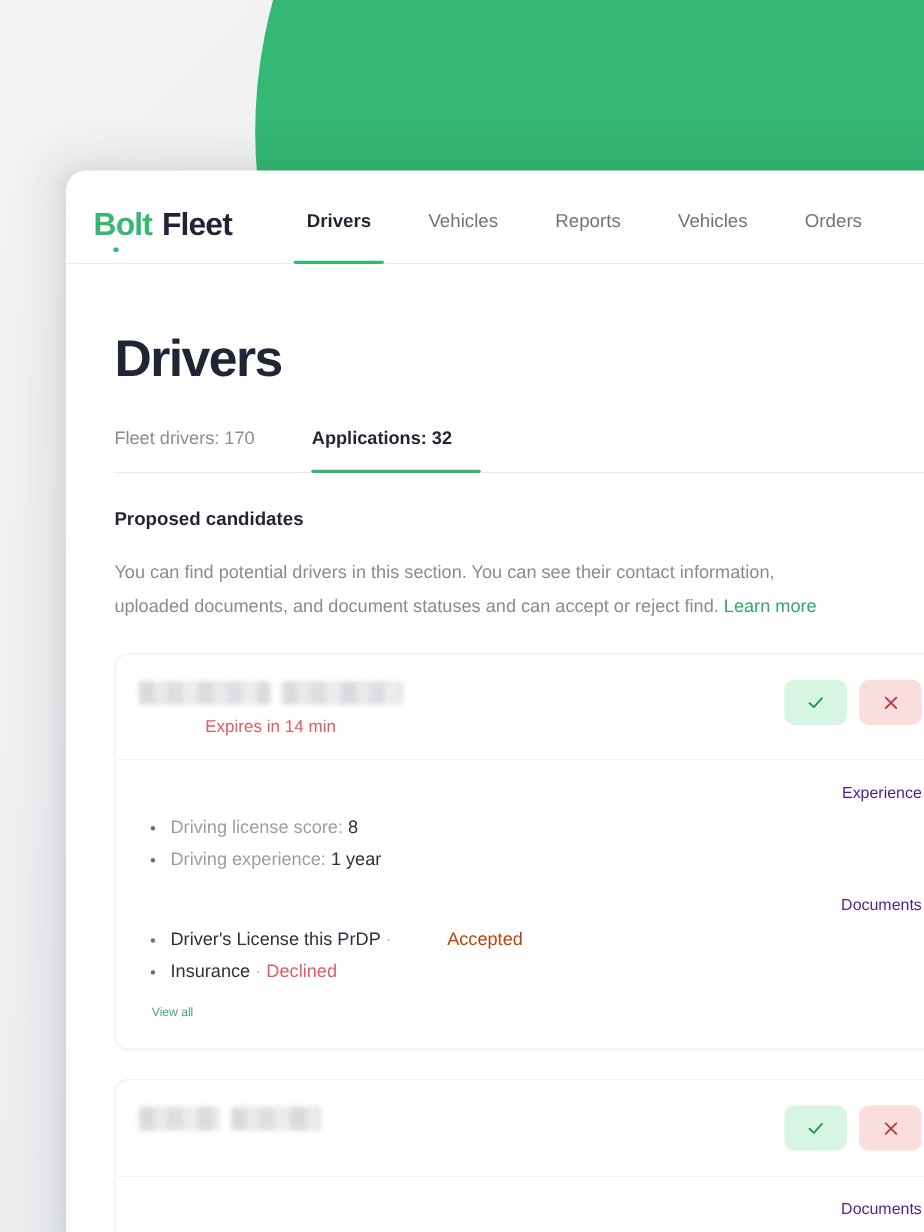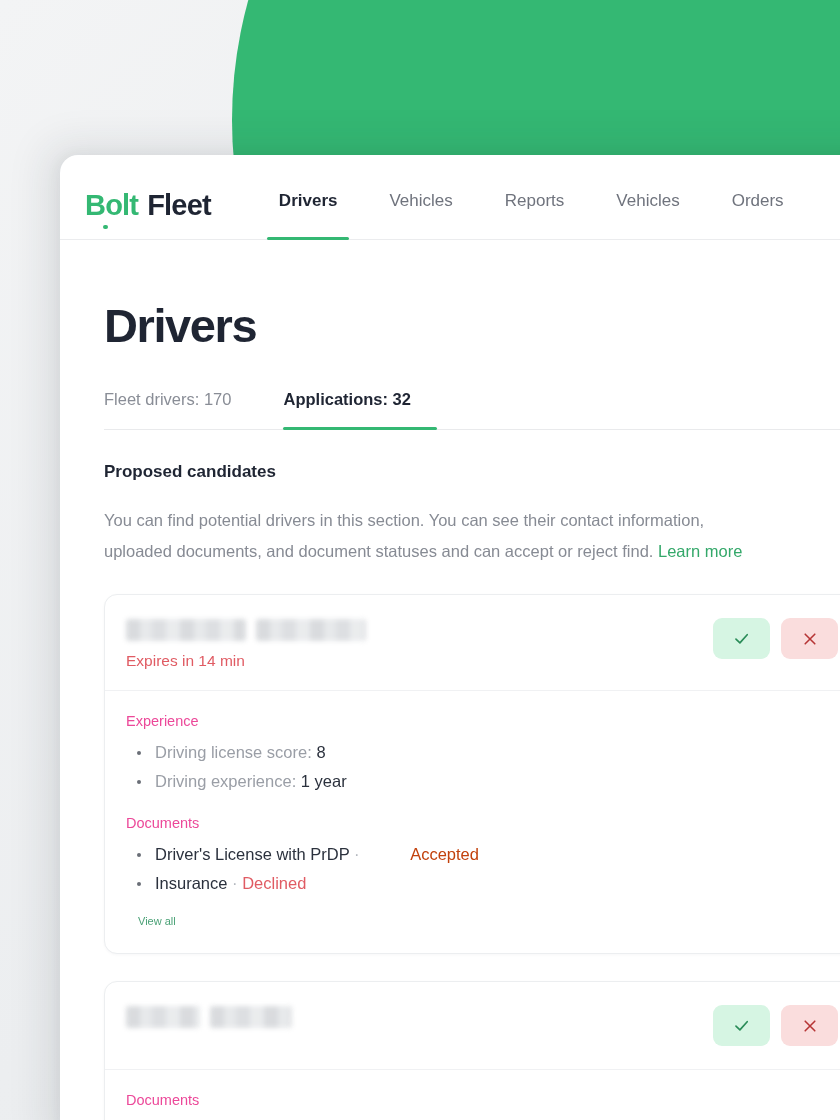--- a/index.html
+++ b/index.html
@@ -204,21 +204,21 @@
 
   .card-header {
     display: flex;
     align-items: flex-start;
     justify-content: space-between;
     padding: 22px 23px 20px 21px;
     border-bottom: 1px solid #f0f1f3;
     min-height: 88px;
   }
 
-  .card-identity { padding-top: 2px; }
+  .card-identity { padding-top: 2px; text-align: center; }
 
   .name-row {
     display: flex;
     gap: 10px;
     align-items: center;
   }
   .name-blur {
     height: 22px;
     border-radius: 3px;
     background:
@@ -254,22 +254,23 @@
     border: none;
   }
   .act-accept { background: #d6f5e3; }
   .act-reject { background: #fadddd; }
 
   
   .card-body { padding: 22px 23px 24px 21px; }
 
   .group-label {
     font-size: 14.5px;
-    color: #ec4899;
+    color: #4c1d95;
     margin-bottom: 9px;
+    text-align: right;
   }
 
   .bullets {
     list-style: none;
     margin: 0 0 0 6px;
     padding: 0;
   }
   .bullets li {
     position: relative;
     padding-left: 23px;
@@ -376,21 +377,21 @@
           <div class="group-label">Experience</div>
           <ul class="bullets">
             <li><span>Driving license score: </span><span class="val">8</span></li>
             <li><span>Driving experience: </span><span class="val">1 year</span></li>
           </ul>
         </div>
 
         <div class="group-block">
           <div class="group-label">Documents</div>
           <ul class="bullets">
-            <li><span class="doc-name">Driver's License with PrDP</span><span class="sep"> · </span><span class="st-accepted">Accepted</span></li>
+            <li><span class="doc-name">Driver's License this PrDP</span><span class="sep"> · </span><span class="st-accepted">Accepted</span></li>
             <li><span class="doc-name">Insurance</span><span class="sep"> · </span><span class="st-declined">Declined</span></li>
           </ul>
           <span class="view-all">View all</span>
         </div>
 
       </div>
     </div>
 
     <div class="card">
       <div class="card-header">

